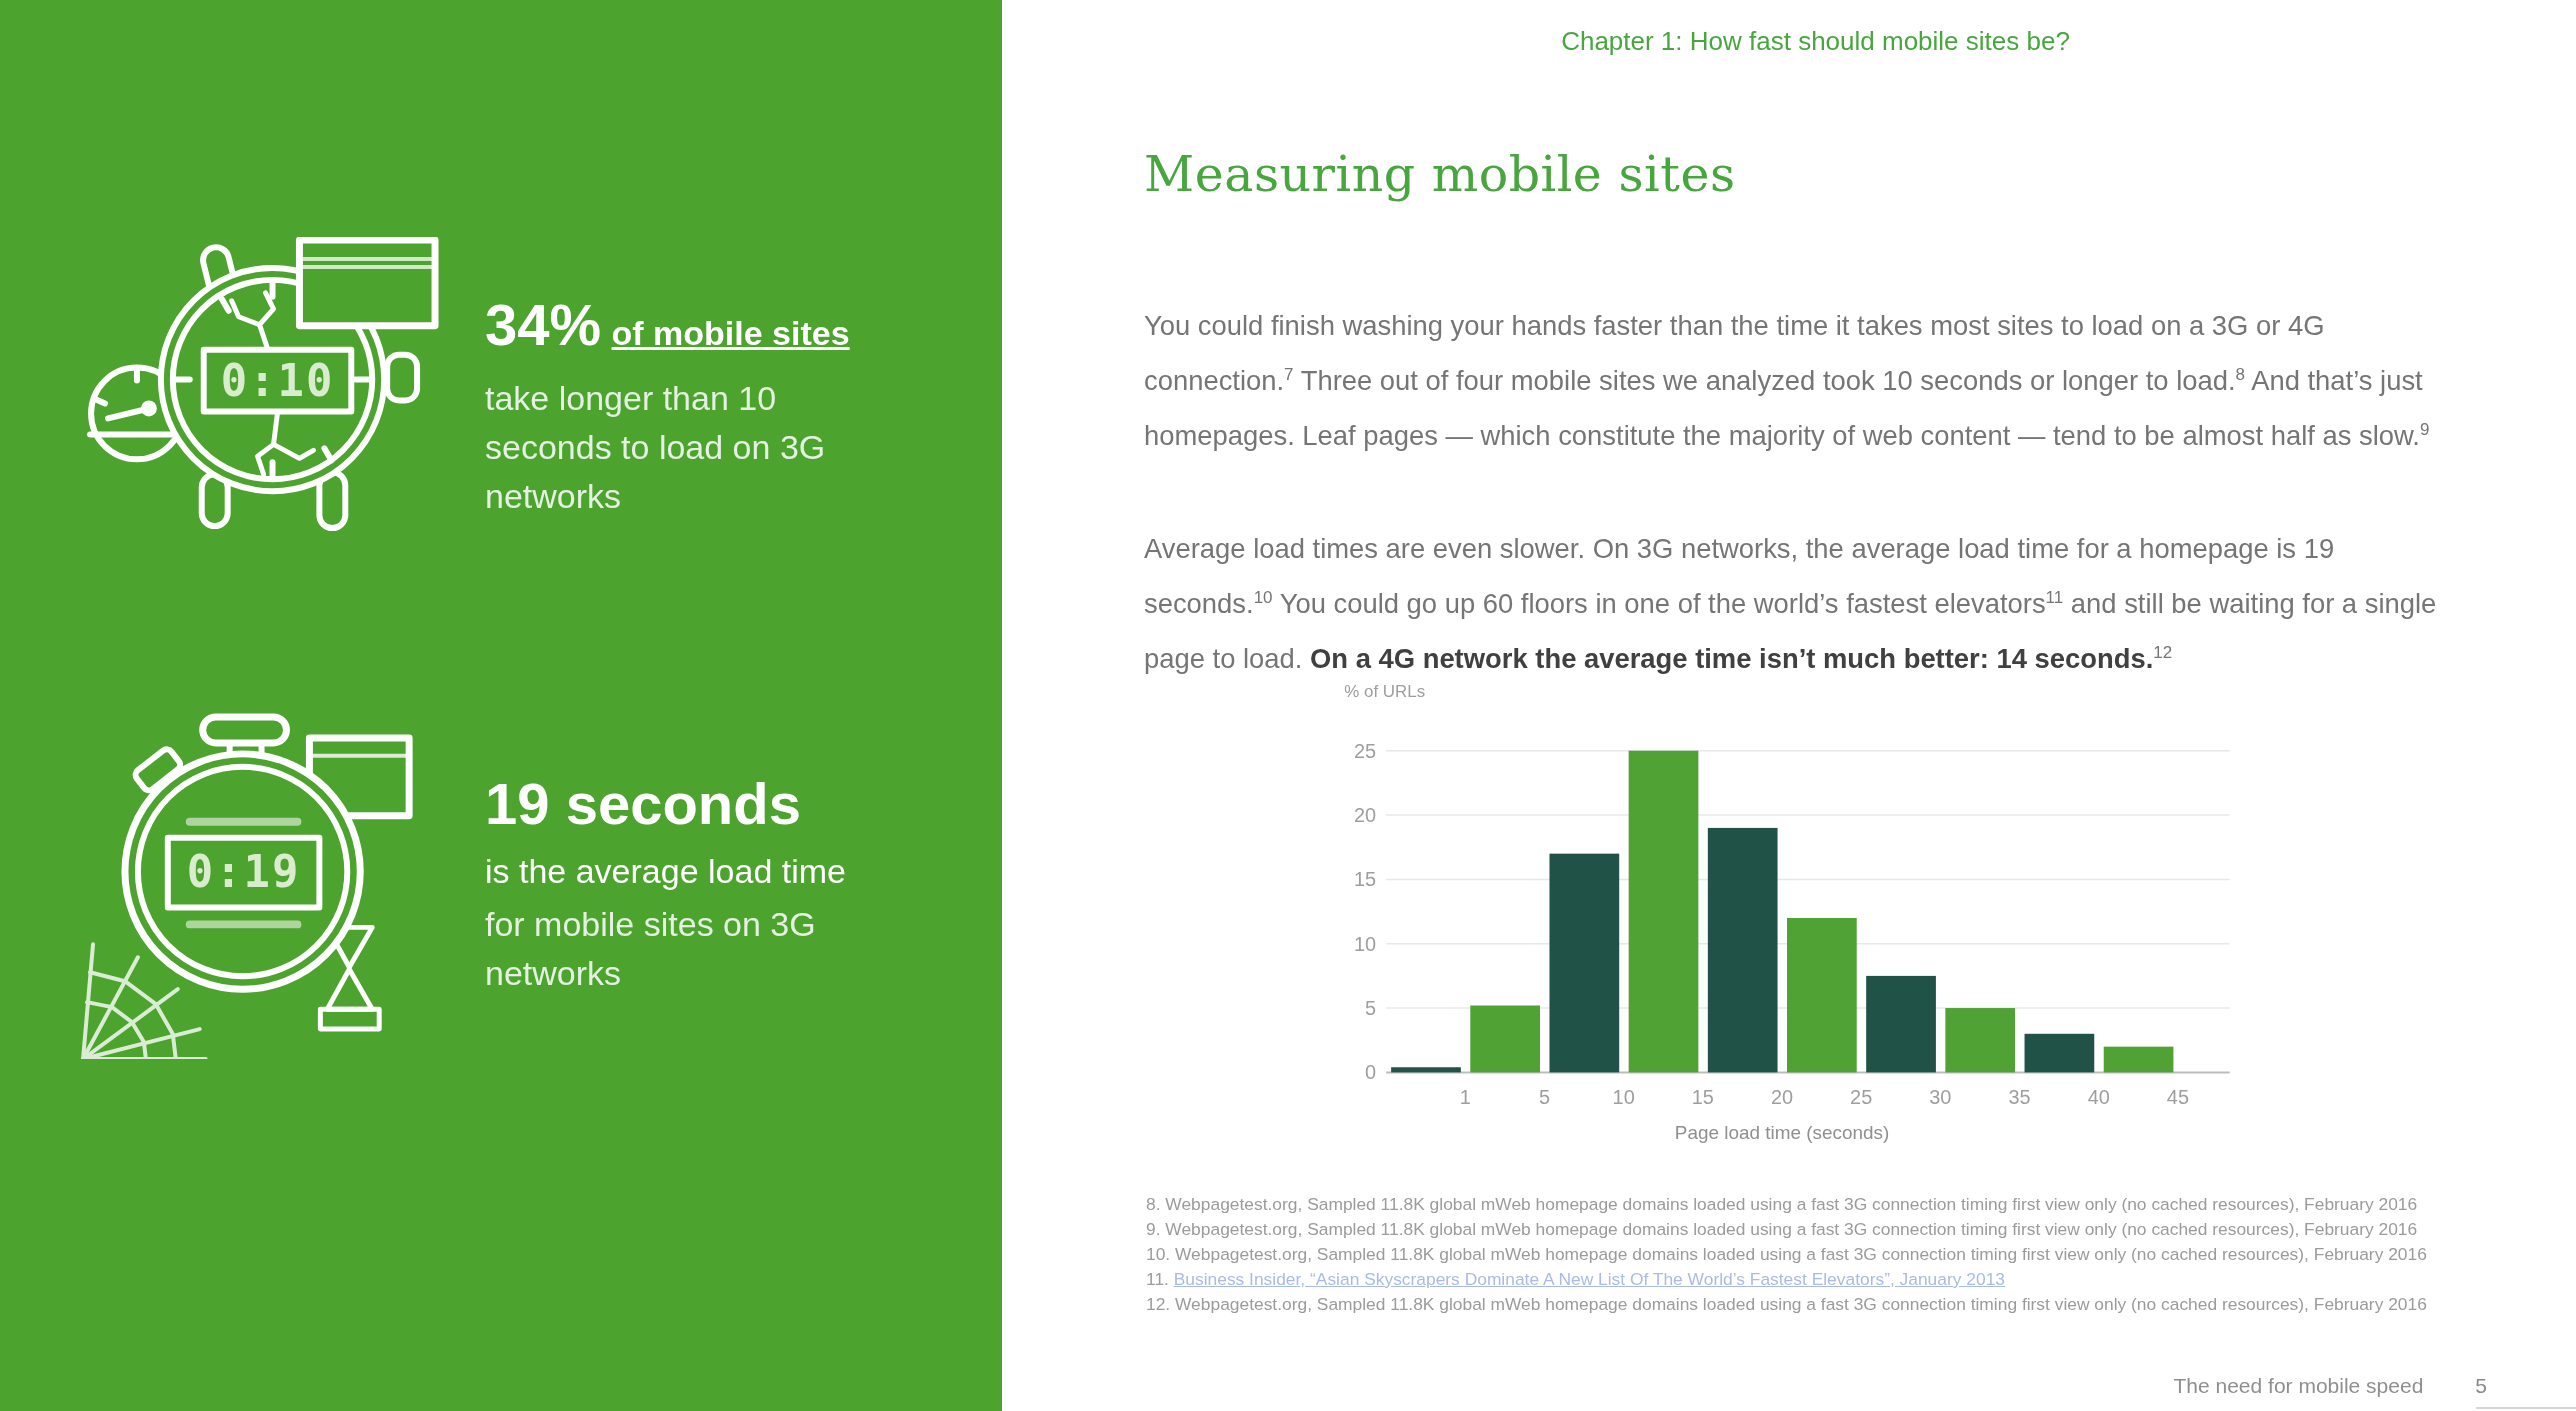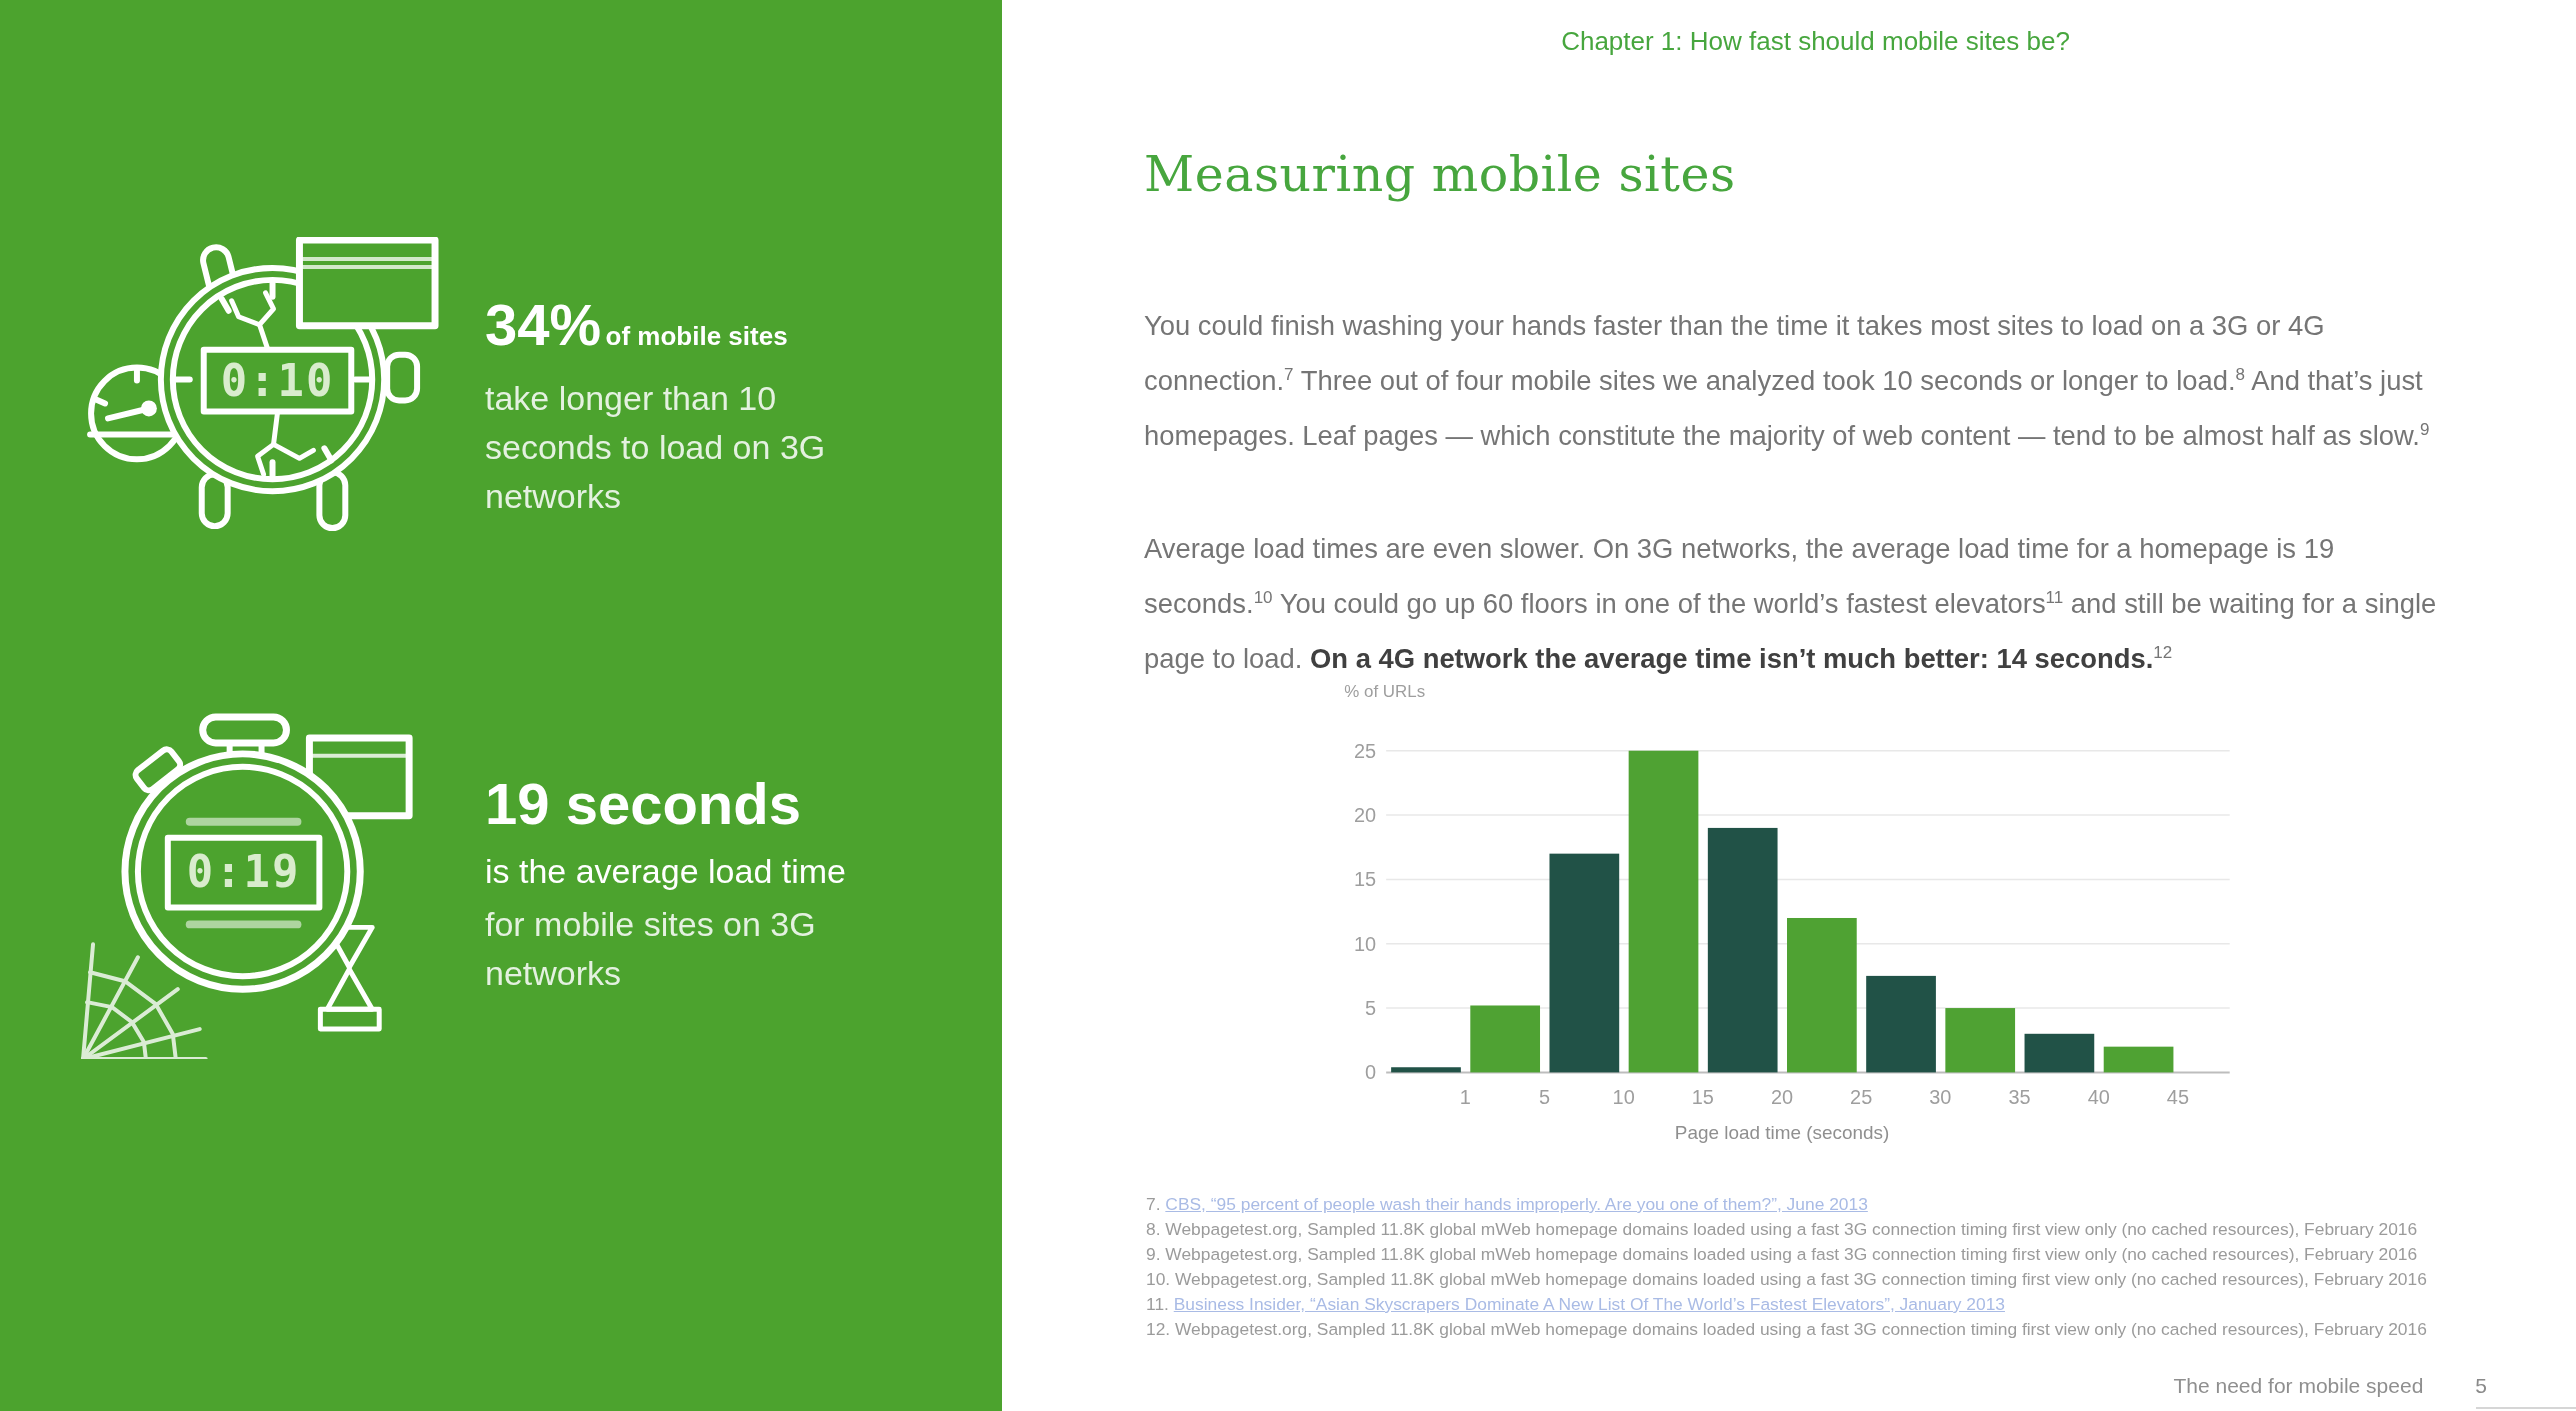--- a/index.html
+++ b/index.html
@@ -9,21 +9,21 @@
   
   .panel{position:absolute;left:0;top:0;width:1002px;height:1412px;background:var(--panel-green);}
   .stat-icon{position:absolute;}
   .stat-icon.clock{left:82px;top:237px;width:399px;height:329px;}
   .stat-icon.stopwatch{left:78px;top:710px;width:399px;height:349px;}
   .stat-text{position:absolute;left:485px;width:518px;color:#fff;}
   .stat-text.t1{top:291px;}
   .stat-text.t2{top:770px;}
   .stat-head{white-space:nowrap;}
   .stat-lead{font-size:58px;font-weight:bold;color:#fff;}
-  .stat-sub{font-size:26px;font-weight:bold;color:#fff;}
+  .stat-sub{font-size:34px;font-weight:bold;color:#fff;margin-left:6px;text-decoration:underline;}
   .stat-boldline{font-size:34px;font-weight:normal;color:#fff;line-height:49px;margin-top:10px;}
   .stat-lines{margin-top:16px;}
   .stat-lines div{font-size:34px;line-height:49px;color:rgba(255,255,255,0.85);font-weight:400;}
   .t2 .stat-lines{margin-top:4px;}
 
   
   .content-chapter{position:absolute;left:1144px;top:26px;width:1343px;text-align:center;
         font-size:26px;color:var(--accent-green);}
   .doc-title{position:absolute;left:1144px;top:146px;margin:0;font-family:"DejaVu Serif","Liberation Serif",serif;
         font-weight:400;font-size:49px;color:var(--accent-green);letter-spacing:0.5px;}
@@ -196,21 +196,20 @@
         <text x="686" y="425" font-size="20" fill="#9e9e9e" text-anchor="middle">35</text>
         <rect x="691" y="354.24" width="70" height="38.76" fill="#215247"></rect>
         <text x="765.5" y="425" font-size="20" fill="#9e9e9e" text-anchor="middle">40</text>
         <rect x="770.5" y="367.16" width="70" height="25.84" fill="#4fa233"></rect>
         <text x="845" y="425" font-size="20" fill="#9e9e9e" text-anchor="middle">45</text>
         <text x="447.5" y="460" font-size="19" fill="#8f8f8f" text-anchor="middle">Page load time (seconds)</text>
       </svg>
   </div>
 
   <div class="footnotes">
-      <div class="fn"><span class="fn-num">7. </span><a class="fn-link">CBS, “95 percent of people wash their hands improperly. Are you one of them?”, June 2013</a></div>
       <div class="fn"><span class="fn-num">8. </span><span>Webpagetest.org, Sampled 11.8K global mWeb homepage domains loaded using a fast 3G connection timing first view only (no cached resources), February 2016</span></div>
       <div class="fn"><span class="fn-num">9. </span><span>Webpagetest.org, Sampled 11.8K global mWeb homepage domains loaded using a fast 3G connection timing first view only (no cached resources), February 2016</span></div>
       <div class="fn"><span class="fn-num">10. </span><span>Webpagetest.org, Sampled 11.8K global mWeb homepage domains loaded using a fast 3G connection timing first view only (no cached resources), February 2016</span></div>
       <div class="fn"><span class="fn-num">11. </span><a class="fn-link">Business Insider, “Asian Skyscrapers Dominate A New List Of The World’s Fastest Elevators”, January 2013</a></div>
       <div class="fn"><span class="fn-num">12. </span><span>Webpagetest.org, Sampled 11.8K global mWeb homepage domains loaded using a fast 3G connection timing first view only (no cached resources), February 2016</span></div>
     </div>
 
   <div class="page-footer">
     <span>The need for mobile speed</span><span class="pnum">5</span>
   </div>

